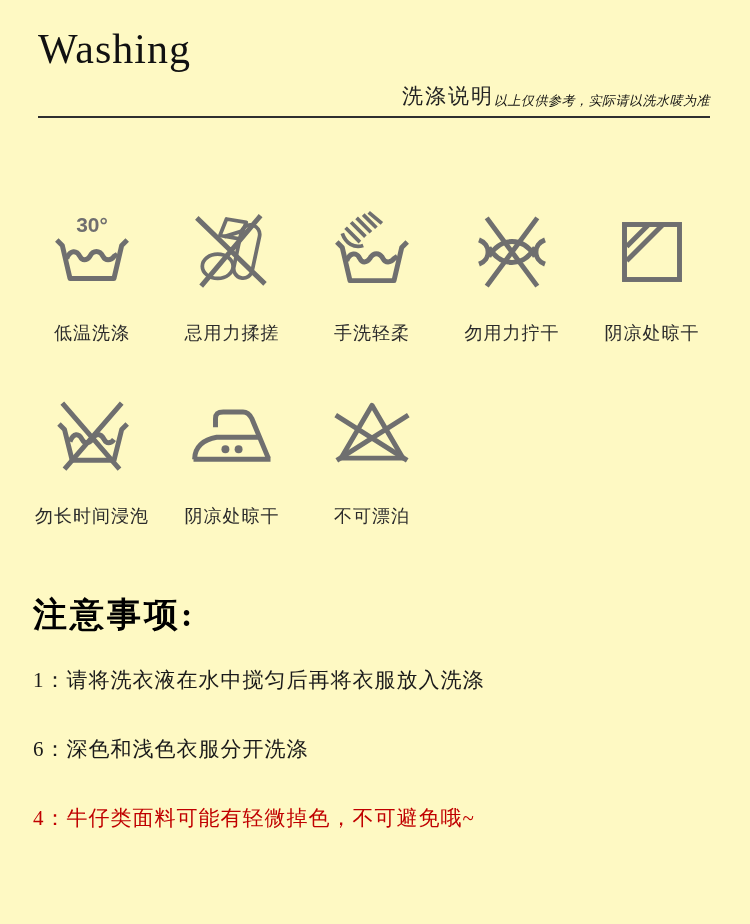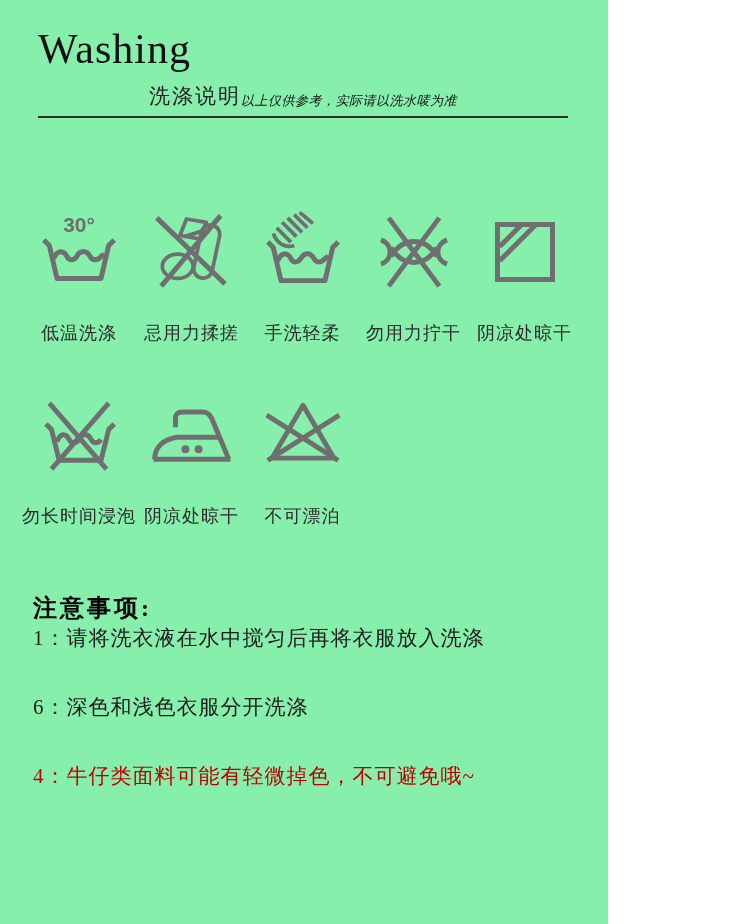--- a/index.html
+++ b/index.html
@@ -1,19 +1,19 @@
 <!DOCTYPE html>
 <html lang="zh"><head>
 <meta charset="utf-8">
 <style>
   html,body{margin:0;padding:0;background:#ffffff;}
   .page{
     position:relative;
-    width:608px;height:924px;
-    background:#86efac;
+    width:750px;height:924px;
+    background:#fef9c3;
     overflow:hidden;
     font-family:"Liberation Sans",sans-serif;
     color:#1a1a1a;
   }
   
   .header{
     margin:0 40px 0 38px;
     padding-top:26px;
     border-bottom:2px solid #2f2f2f;
     padding-bottom:6px;
@@ -21,21 +21,21 @@
   .title{
     font-family:"Liberation Serif",serif;
     font-size:42px;
     font-weight:400;
     letter-spacing:1px;
     line-height:1.1;
     color:#111;
   }
   .subrow{
     display:flex;
-    justify-content:center;
+    justify-content:flex-end;
     align-items:flex-end;
     margin-top:10px;
   }
   .subtitle{
     font-size:21px;
     letter-spacing:2px;
     color:#222;
   }
   .disclaimer{
     font-size:13px;
@@ -71,24 +71,25 @@
     fill:#6f6f6f;stroke:none;
     font-family:"Liberation Sans",sans-serif;
     font-size:19px;font-weight:bold;
   }
   
   .notes{
     margin:64px 30px 0 33px;
     font-family:"Liberation Serif",serif;
   }
   .notes-heading{
-    font-size:24px;
+    font-size:34px;
     font-weight:bold;
     letter-spacing:3px;
     color:#000;
+    margin-bottom:28px;
   }
   .note{
     font-size:21px;
     letter-spacing:1px;
     margin-bottom:41px;
     white-space:nowrap;
   }
   .note.red{color:#c00000;}
   
   .footer{

